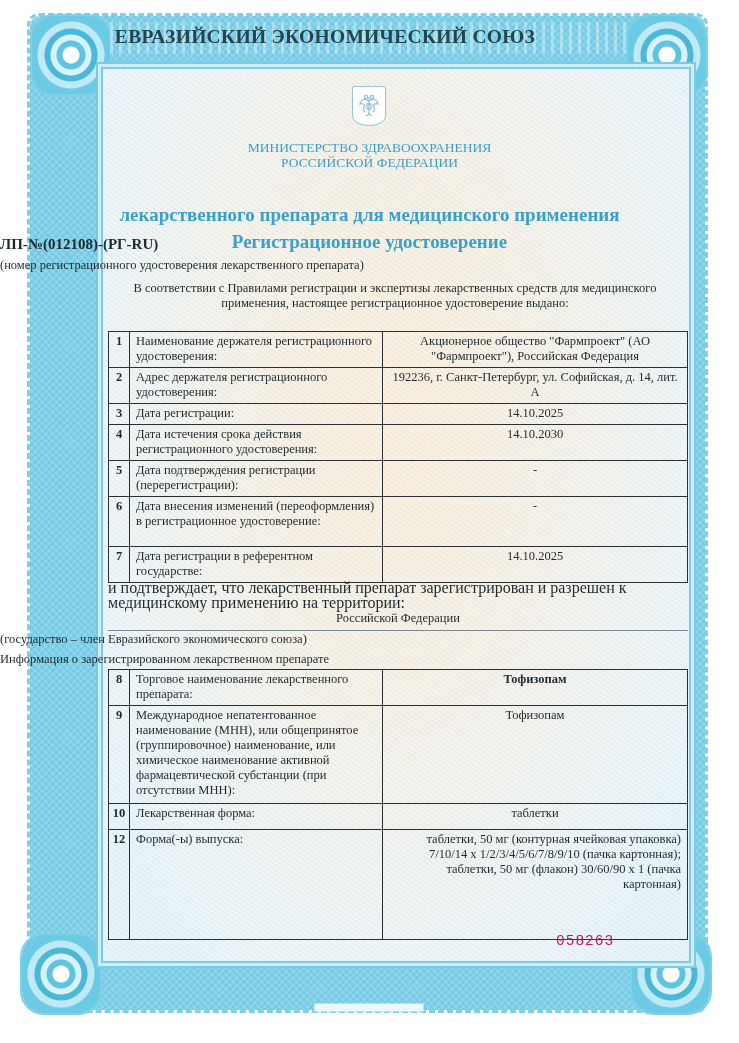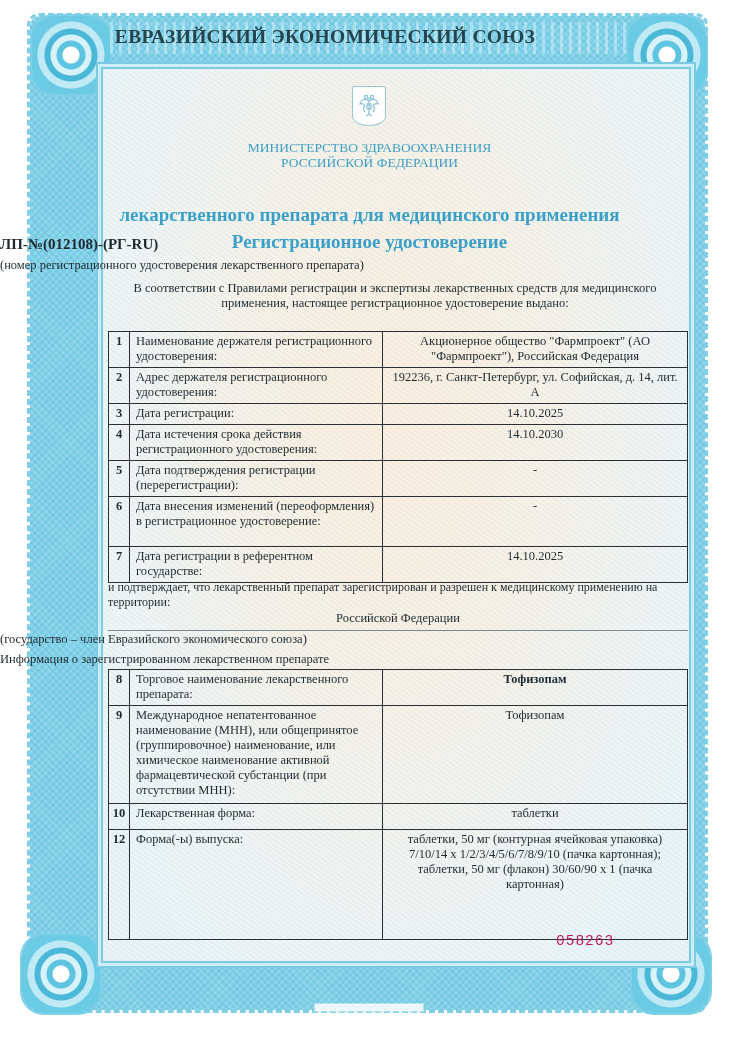--- a/index.html
+++ b/index.html
@@ -72,24 +72,24 @@
     font-size: 12.5px; line-height: 15px;
   }
   table.grid {
     position: absolute; left: 108px; border-collapse: collapse; width: 580px;
     font-size: 12.5px; line-height: 15px;
   }
   table.grid td { border: 1px solid #2a2f33; vertical-align: top; padding: 2px 6px 3px 6px; }
   table.grid td.num { width: 14px; text-align: center; font-weight: bold; padding: 2px 3px; }
   table.grid td.label { width: 240px; font-weight: normal; }
   table.grid td.value { text-align: center; }
-  table.grid td.value.left { text-align: center; }
+  table.grid td.value.left { text-align: right; }
   table.grid td.value.bold { font-weight: bold; }
   .confirm {
-    position: absolute; left: 108px; top: 580px; width: 585px; font-size: 12px; line-height: 15px;
+    position: absolute; left: 108px; top: 580px; width: 585px; font-size: 16px; line-height: 15px;
   }
   .territory {
     position: absolute; left: 108px; top: 611px; width: 580px; text-align: center;
     font-size: 12.5px; line-height: 15px; padding-bottom: 4px; border-bottom: 1px solid #7a8a90;
   }
   .serial {
     position: absolute; left: 556px; top: 933px; font-family: "Liberation Mono", "DejaVu Sans Mono", monospace;
     font-size: 14.5px; letter-spacing: 1px; color: #be185d;
   }
   .microtext {

